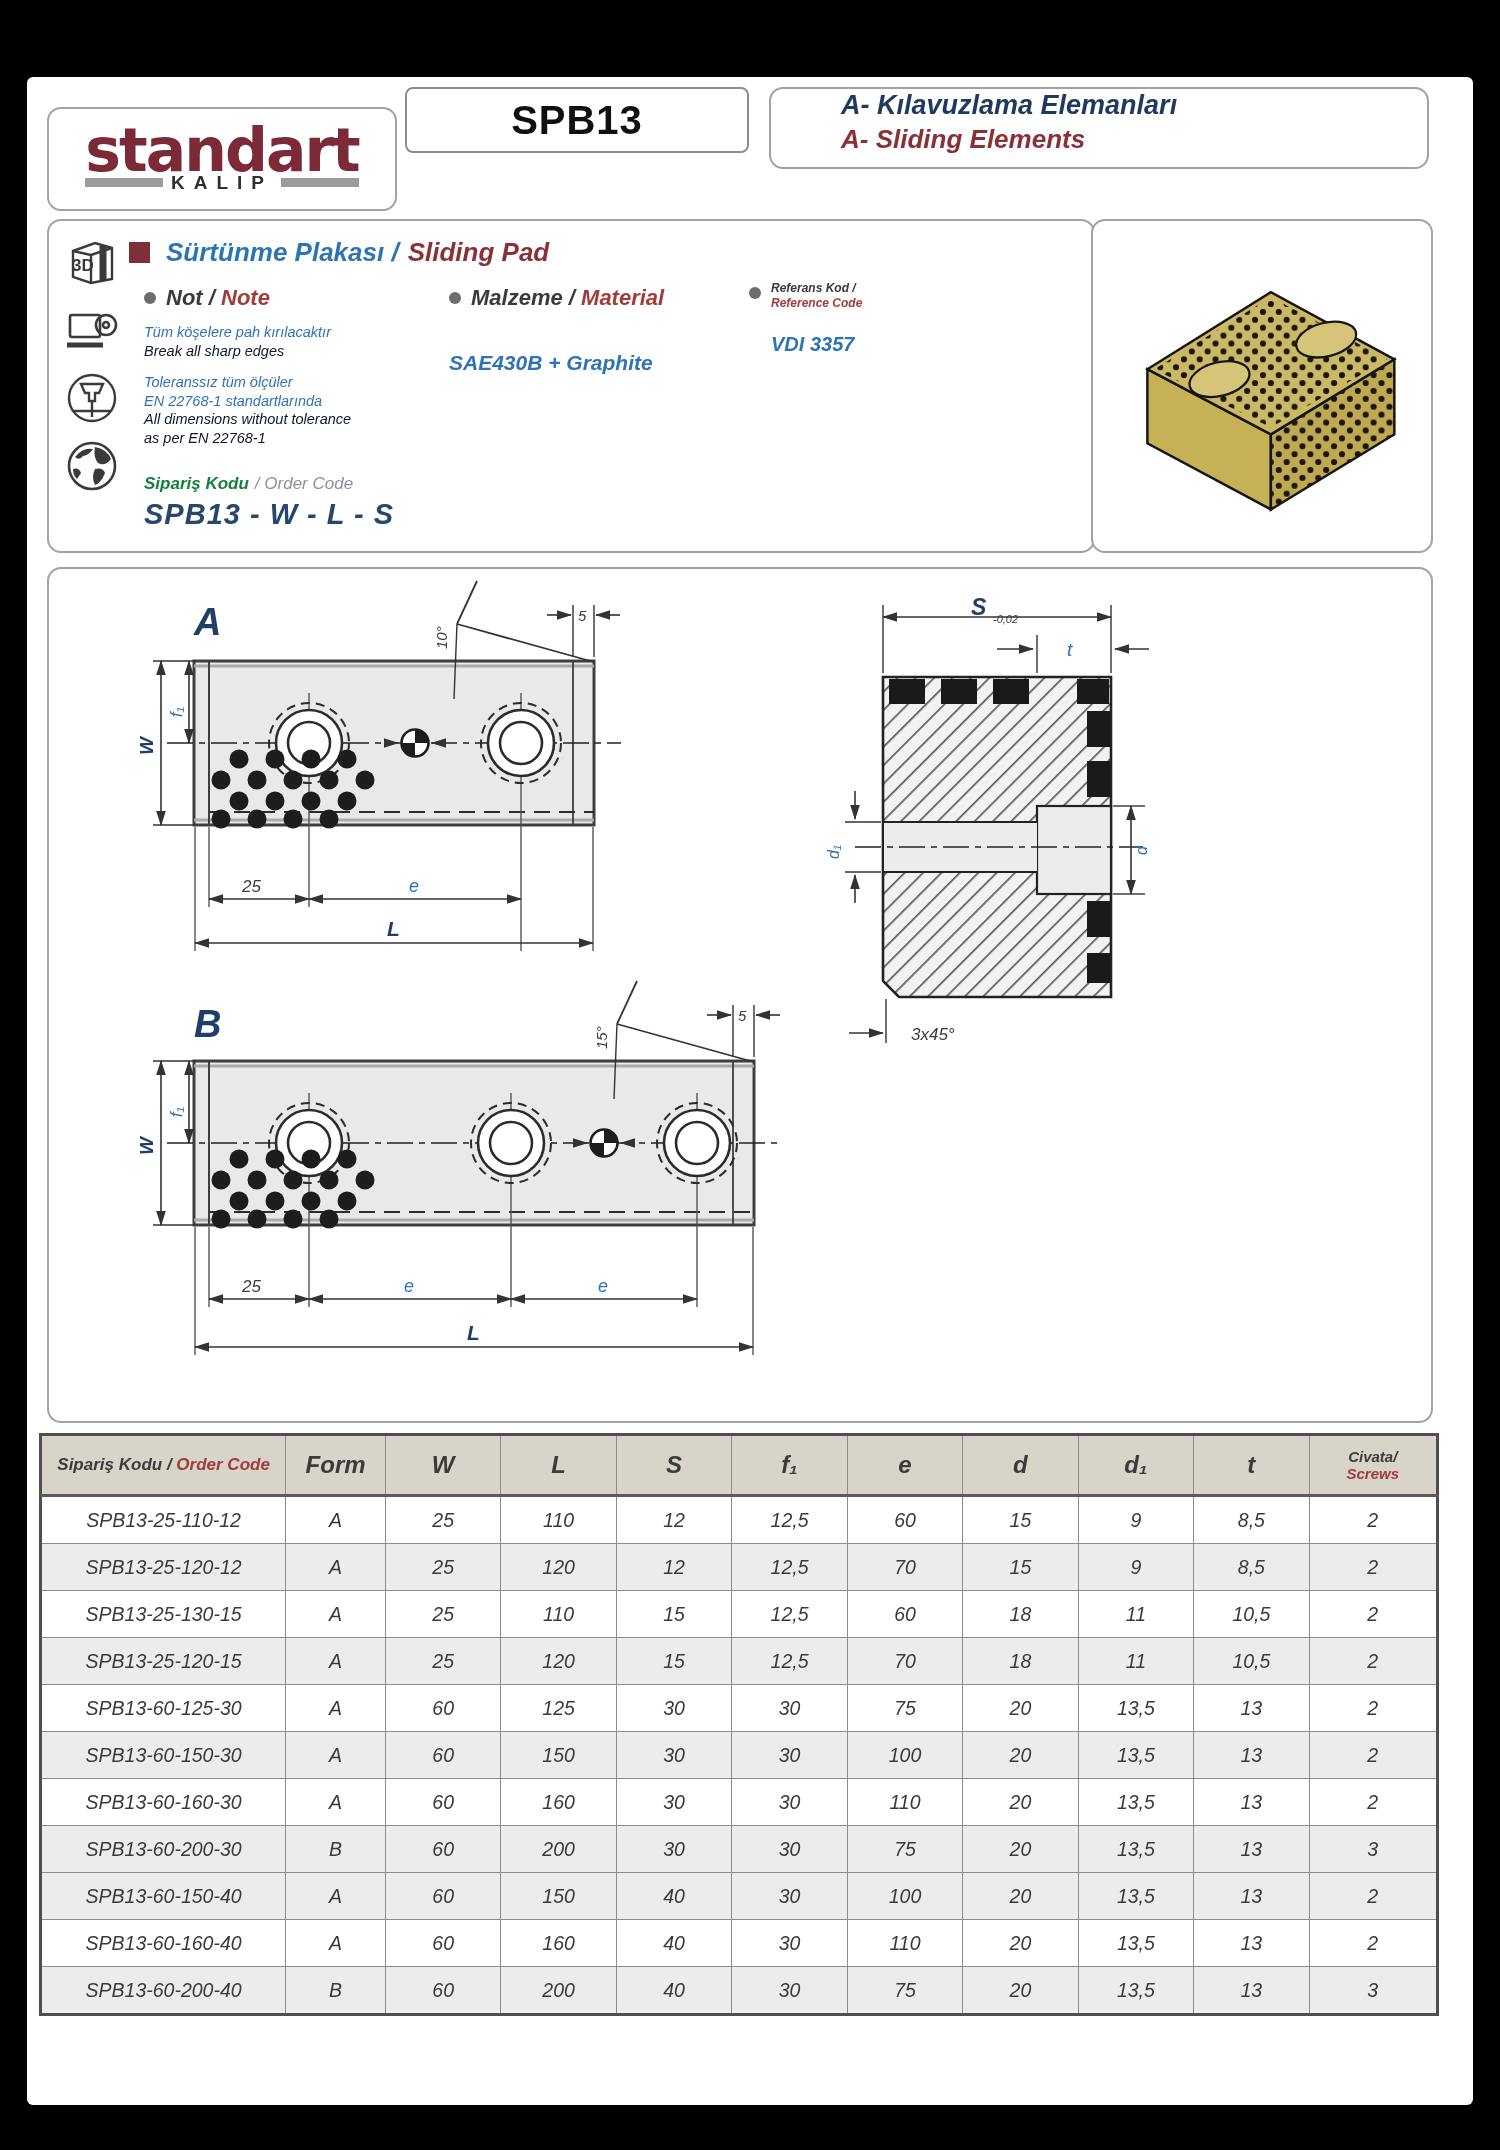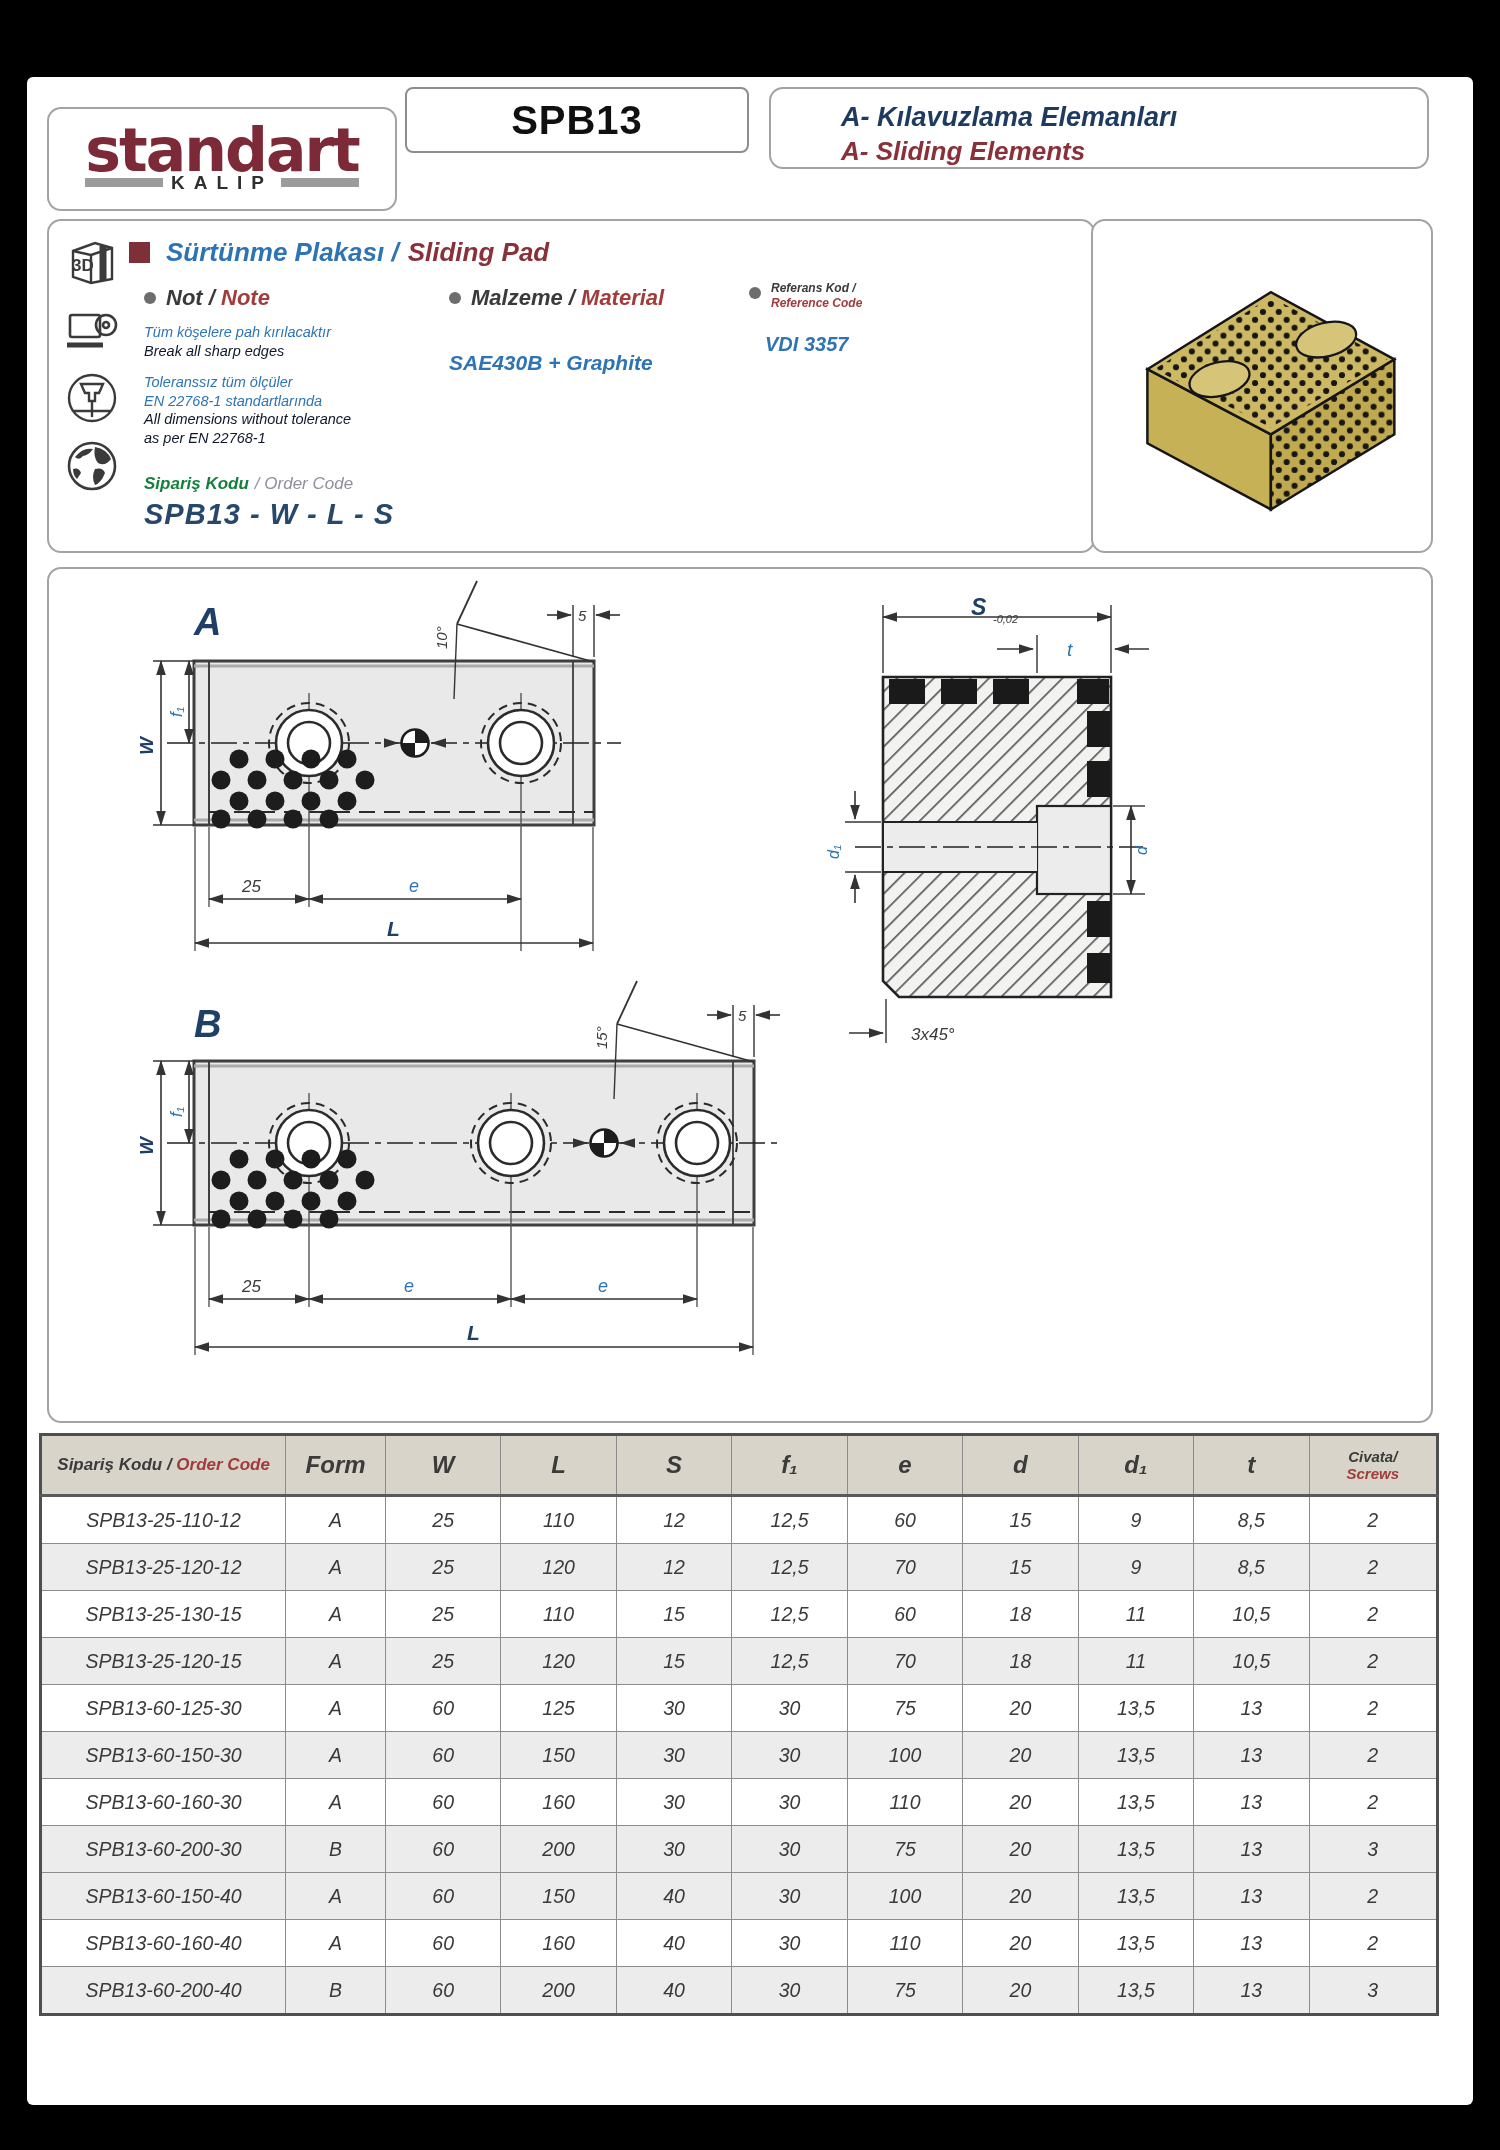--- a/index.html
+++ b/index.html
@@ -9,21 +9,21 @@
   .box{position:absolute;border:2px solid #a3a3a3;border-radius:14px;background:#fff;}
 
   
   .logo-box{left:20px;top:30px;width:346px;height:100px;display:flex;flex-direction:column;align-items:center;justify-content:center;}
   .brand{font-family:"DejaVu Sans",sans-serif;font-weight:800;font-size:60px;line-height:.85;color:#7d2a38;letter-spacing:-2px;}
   .brand-sub{display:flex;align-items:center;gap:8px;margin-top:-4px;}
   .brand-sub .bar{width:78px;height:9px;background:#9b9b9b;}
   .brand-sub .kalip{font-weight:bold;font-size:19px;letter-spacing:9px;color:#2f2f2f;}
   .code-box{left:378px;top:10px;width:340px;height:62px;border-radius:8px;border-color:#8d8d8d;
             display:flex;align-items:center;justify-content:center;font-size:40px;font-weight:bold;color:#101010;letter-spacing:1px;}
-  .category-box{left:742px;top:10px;width:660px;height:82px;display:flex;flex-direction:column;justify-content:flex-end;padding-left:70px;box-sizing:border-box;}
+  .category-box{left:742px;top:10px;width:660px;height:82px;display:flex;flex-direction:column;justify-content:flex-start;padding-left:70px;box-sizing:border-box;}
   .category-tr{color:#1e3a5f;font-size:27px;font-weight:bold;font-style:italic;line-height:1.25;}
   .category-en{color:#8a3039;font-size:26px;font-weight:bold;font-style:italic;line-height:1.25;}
 
   
   .info-box{left:20px;top:142px;width:1044px;height:330px;}
   .icon-col{position:absolute;left:16px;top:14px;display:flex;flex-direction:column;gap:14px;}
   .icon-col svg{display:block;}
   .title-row{position:absolute;left:80px;top:16px;display:flex;align-items:center;}
   .title-sq{width:21px;height:21px;background:#7e3038;margin-right:16px;}
   .title-tr{color:#2e74b5;font-size:26px;font-weight:bold;font-style:italic;}
@@ -39,21 +39,21 @@
   .order-lbl .tr{color:#15803d;font-weight:bold;}
   .order-lbl .en{color:#8f8f9e;margin-left:6px;}
   .order-code{margin-top:4px;font-size:29px;font-weight:bold;font-style:italic;color:#27476b;letter-spacing:1px;}
   .material-col{position:absolute;left:400px;top:64px;}
   .material-val{margin-top:40px;font-size:21px;font-weight:bold;font-style:italic;color:#2e74b5;}
   .ref-col{position:absolute;left:700px;top:60px;}
   .ref-lbl{display:flex;font-size:12px;font-weight:bold;font-style:italic;}
   .ref-lines{line-height:1.25;}
   .ref-tr{color:#3a3a3a;}
   .ref-en{color:#a13c3c;}
-  .ref-val{margin-top:22px;margin-left:16px;font-size:20px;font-weight:bold;font-style:italic;color:#2e74b5;}
+  .ref-val{margin-top:22px;margin-left:22px;font-size:20px;font-weight:bold;font-style:italic;color:#2e74b5;}
   .product-box{left:1064px;top:142px;width:338px;height:330px;}
 
   
   .drawing-box{left:20px;top:490px;width:1382px;height:852px;}
   .drawing-box svg{display:block;}
   .svg-navy{fill:#1f3f66;font-weight:bold;font-style:italic;}
   .svg-blue{fill:#2e74b5;font-style:italic;}
   .svg-dim{fill:#3a3a3a;font-style:italic;}
 
   

